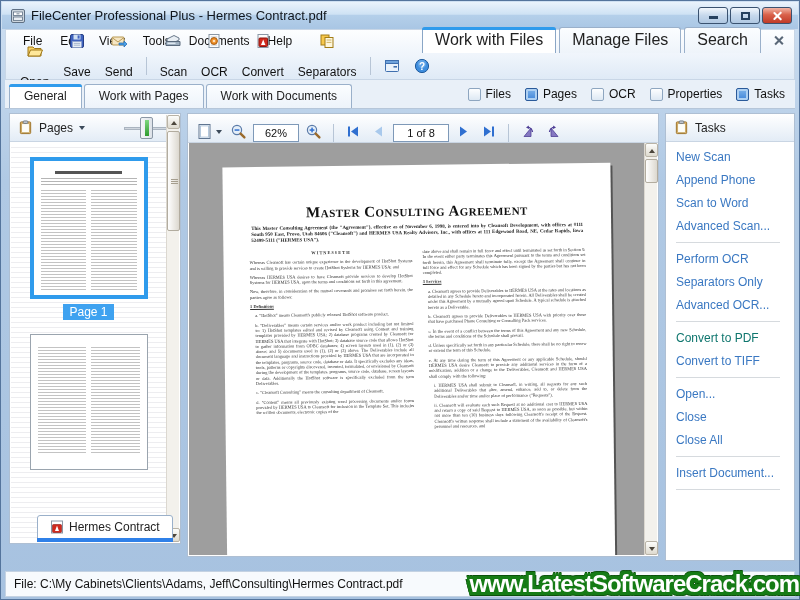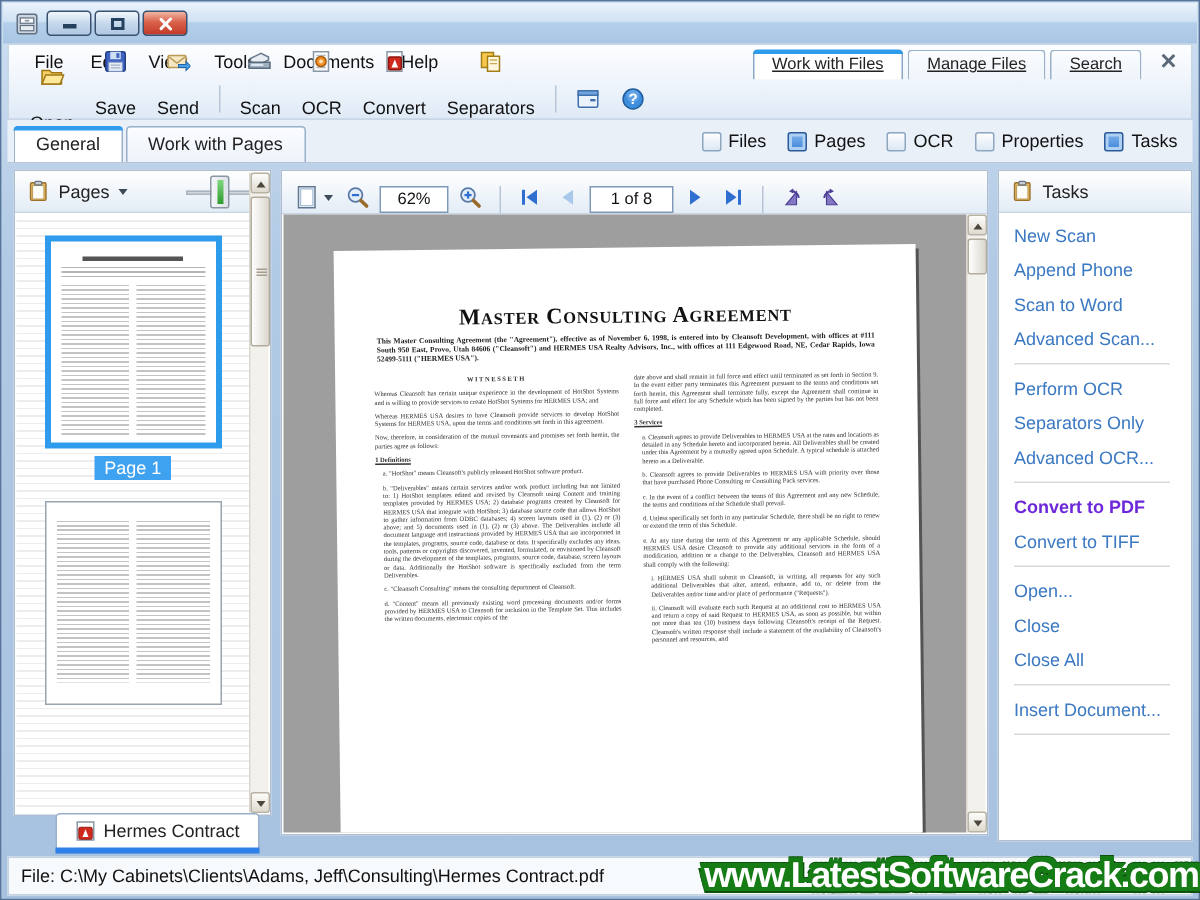--- a/index.html
+++ b/index.html
@@ -22,22 +22,22 @@
   .glyph-x { position:absolute; left:50%; top:50%; width:11px; height:11px; transform:translate(-50%,-50%); }
   .glyph-x::before,.glyph-x::after { content:""; position:absolute; left:5px; top:0; width:2.4px; height:11px; background:#fff; border-radius:1px; }
   .glyph-x::before { transform:rotate(45deg); } .glyph-x::after { transform:rotate(-45deg); }
 
   
   .commandband { position:absolute; top:28px; left:4px; right:4px; height:51px;
     background:linear-gradient(#fdfeff,#eef4fb 55%,#dfeaf6); border:1px solid #c8d6e6; }
   .menurow { position:absolute; top:0; left:0; right:0; height:22px; display:flex; align-items:center; padding-left:8px; }
   .menu-item { font-size:12px; color:#111; padding:3px 9px; cursor:default; }
   .ribbon-tabs { position:absolute; right:4px; top:1px; height:21px; display:flex; align-items:flex-end; gap:3px; }
-  .rtab { font-size:11px; color:#222; background:linear-gradient(#fbfdff,#eef4fa); border:1px solid #9ab0ca;
-    border-bottom:none; border-radius:3px 3px 0 0; padding:3px 12px 4px; position:relative; top:1px; cursor:pointer;text-decoration:underline; }
+  .rtab { font-size:16px; color:#222; background:linear-gradient(#fbfdff,#eef4fa); border:1px solid #9ab0ca;
+    border-bottom:none; border-radius:3px 3px 0 0; padding:3px 12px 4px; position:relative; top:1px; cursor:pointer; }
   .rtab.active { background:#fff; border-color:#8aa6c6; }
   .rtab.active::before { content:""; position:absolute; top:-1px; left:-1px; right:-1px; height:3px; background:#2f9bec; border-radius:3px 3px 0 0; }
   .tabstrip-close { width:18px; height:18px; position:relative; margin:0 2px 2px 6px; cursor:pointer; }
   .tabstrip-close::before,.tabstrip-close::after { content:""; position:absolute; left:8px; top:3px; width:1.8px; height:11px; background:#5a6878; }
   .tabstrip-close::before { transform:rotate(45deg); } .tabstrip-close::after { transform:rotate(-45deg); }
 
   .toolbar { position:absolute; top:22px; left:0; right:0; height:28px; display:flex; align-items:center; padding-left:8px; gap:2px; }
   .tbtn { display:flex; align-items:center; gap:16px; padding:3px 6px; border-radius:3px; font-size:12px; color:#111; cursor:pointer;flex-direction:column; }
   .tbtn svg { width:16px; height:16px; }
   .drop-arrow { width:0; height:0; border-left:3.5px solid transparent; border-right:3.5px solid transparent; border-top:4px solid #3c4a5a; margin-left:3px; }
@@ -106,25 +106,25 @@
   .docp { font-family:"Liberation Serif",serif; font-size:4.4px; line-height:5.3px; color:#333; text-align:justify; margin-bottom:4px; }
   .docp.center-head { text-align:center; font-weight:bold; letter-spacing:1px; }
   .docp.head { font-weight:bold; text-decoration:underline; }
   .docp.item { padding-left:5px; }
   .doc-vscroll { position:absolute; top:29px; bottom:1px; right:1px; width:13px; background:#f3f1ec; border-left:1px solid #dcd8d0; }
 
   
   .tasks-panel { left:664px; top:112px; width:130px; height:448px; }
   .task-body { padding:8px 0 0 10px; }
   .task-link { display:block; font-size:12px; color:#3a78c2; text-decoration:none; margin-bottom:9px; cursor:pointer; }
-  .task-link.disabled { color:#6d28d9; cursor:default;font-weight:bold; }
+  .task-link.disabled { color:#0f766e; cursor:default; }
   .task-sep { height:1px; background:#d6dade; margin:1px 14px 9px 0; }
 
   
-  .doctabs { position:absolute; left:36px; top:541px; display:flex; gap:3px; align-items:flex-start; }
+  .doctabs { position:absolute; left:36px; top:514px; display:flex; gap:3px; align-items:flex-start; }
   .dtab { display:flex; align-items:center; gap:5px; font-size:12px; color:#222; background:linear-gradient(#fbfdff,#eef3fa);
     border:1px solid #9ab0ca; border-radius:3px 3px 0 0; padding:4px 12px 5px; position:relative; cursor:pointer; }
   .dtab.active { background:#fff; padding-bottom:7px; }
   .dtab.active::after { content:""; position:absolute; left:-1px; right:-1px; bottom:-1px; height:4px; background:#2f80e8; }
   .dtab svg { width:14px; height:14px; }
 
   
   .statusbar { position:absolute; left:4px; right:4px; top:570px; height:26px; background:#f7fafd;
     border:1px solid #c4d2e2; display:flex; align-items:center; padding:0 8px; font-size:12px; color:#111; }
 
@@ -148,20 +148,21 @@
 
 <div class="window">
 
   <div class="titlebar">
     <svg class="app-icon" viewBox="0 0 16 16">
       <rect x="1.5" y="1.5" width="13" height="13" rx="1.5" fill="#cdd6de" stroke="#5f7084"></rect>
       <rect x="3.5" y="4" width="9" height="3.5" fill="#fff" stroke="#5f7084" stroke-width=".8"></rect>
       <rect x="3.5" y="9" width="9" height="3.5" fill="#e8edf2" stroke="#5f7084" stroke-width=".8"></rect>
       <rect x="6.5" y="5.2" width="3" height="1.2" fill="#8c9aa8"></rect>
     </svg>
+    <span class="title-text">FileCenter Professional Plus - Hermes Contract.pdf</span>
     <div class="winbtns">
       <div class="winbtn">
           <span class="glyph-min"></span>
         </div>
       <div class="winbtn">
           <span class="glyph-max"></span>
         </div>
       <div class="winbtn close">
           <span class="glyph-x"></span>
         </div>
@@ -268,20 +269,21 @@
           <text x="8" y="11.6" text-anchor="middle" font-size="10" font-weight="bold" fill="#fff" font-family="Liberation Sans, sans-serif">?</text>
         </svg>
       </div>
     </div>
   </div>
 
   <div class="viewtabs">
     <div class="vtabs">
       <div class="vtab active">General</div>
       <div class="vtab">Work with Pages</div>
+      <div class="vtab">Work with Documents</div>
     </div>
     <div class="toggles">
       <label class="toggle">
         <span class="cb"></span>
         <span>Files</span>
       </label>
       <label class="toggle">
         <span class="cb on"></span>
         <span>Pages</span>
       </label>

